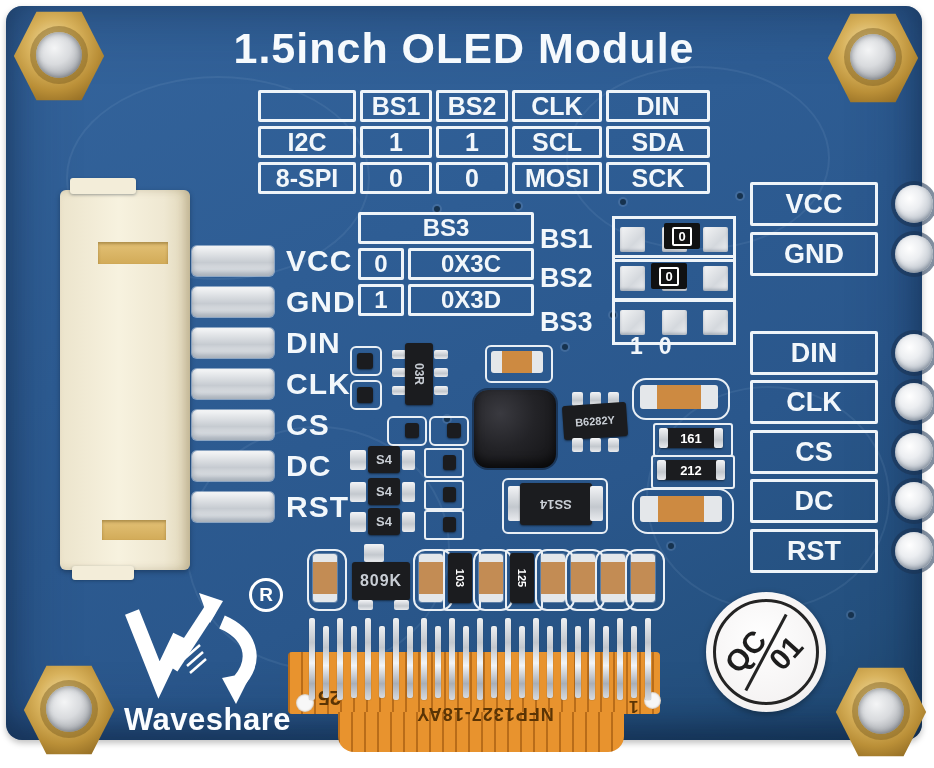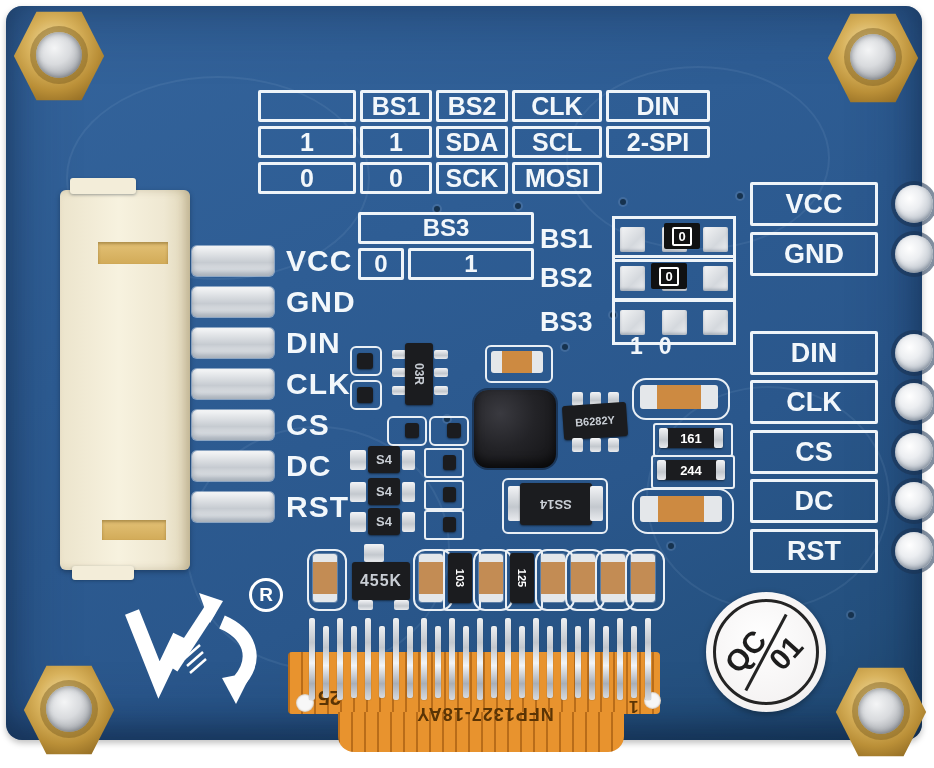--- a/index.html
+++ b/index.html
@@ -119,42 +119,46 @@
     <div class="via" style="left:614px;top:193px;"></div>
     <div class="via" style="left:428px;top:200px;"></div>
     <div class="via" style="left:346px;top:518px;"></div>
     <div class="via" style="left:438px;top:410px;"></div>
     <div class="via" style="left:604px;top:306px;"></div>
     <div class="via" style="left:731px;top:187px;"></div>
     <div class="via" style="left:842px;top:606px;"></div>
     <div class="via" style="left:556px;top:338px;"></div>
     <div class="via" style="left:662px;top:537px;"></div>
 
+    <div class="board-title">1.5inch OLED Module</div>
 
     <div class="tbl main-tbl">
       <div class="cell"></div>
       <div class="cell">BS1</div>
       <div class="cell">BS2</div>
       <div class="cell">CLK</div>
       <div class="cell">DIN</div>
+      <div class="cell">I2C</div>
       <div class="cell">1</div>
       <div class="cell">1</div>
+      <div class="cell">SCL</div>
       <div class="cell">SDA</div>
-      <div class="cell">SCL</div>
-      <div class="cell">2-SPI</div>
+      <div class="cell">8-SPI</div>
       <div class="cell">0</div>
       <div class="cell">0</div>
+      <div class="cell">MOSI</div>
       <div class="cell">SCK</div>
-      <div class="cell">MOSI</div>
     </div>
 
     <div class="tbl bs3-tbl">
       <div class="cell span2">BS3</div>
       <div class="cell">0</div>
+      <div class="cell">0X3C</div>
       <div class="cell">1</div>
+      <div class="cell">0X3D</div>
     </div>
 
     <div class="conn-body"></div>
     <div class="conn-tab" style="left:64px;top:172px;width:66px;height:16px;border-radius:3px;"></div>
     <div class="conn-tab" style="left:66px;top:560px;width:62px;height:14px;border-radius:3px;"></div>
     <div class="conn-slot" style="left:92px;top:236px;width:70px;height:22px;"></div>
     <div class="conn-slot" style="left:96px;top:514px;width:64px;height:20px;"></div>
 
     <div class="lrow" style="top:240px;">
         <span class="lpad"></span>
@@ -294,21 +298,21 @@
     <div class="cpill" style="left:647px;top:417px;width:76px;height:30px;border-radius:3px;"></div>
     <div class="chipblk" style="left:653px;top:422px;width:64px;height:20px;">
         <span class="silver" style="left:0;top:0;width:9px;height:20px;"></span>
         <span class="ctext" style="font-size:13px;color:#fff;">161</span>
         <span class="silver" style="right:0;top:0;width:9px;height:20px;"></span>
       </div>
 
     <div class="cpill" style="left:645px;top:449px;width:80px;height:30px;border-radius:3px;"></div>
     <div class="chipblk" style="left:651px;top:454px;width:68px;height:20px;">
         <span class="silver" style="left:0;top:0;width:9px;height:20px;"></span>
-        <span class="ctext" style="font-size:13px;color:#fff;">244</span>
+        <span class="ctext" style="font-size:13px;color:#fff;">212</span>
         <span class="silver" style="right:0;top:0;width:9px;height:20px;"></span>
       </div>
 
     <div class="cpill" style="left:626px;top:482px;width:98px;height:42px;border-radius:16px;"></div>
     <div class="hcap" style="left:634px;top:490px;width:82px;height:26px;"></div>
 
     <div class="cpill" style="left:496px;top:472px;width:102px;height:52px;"></div>
     <span class="silver" style="left:502px;top:480px;width:13px;height:35px;"></span>
     <div class="chipblk" style="left:514px;top:477px;width:72px;height:42px;">
         <span class="ctext" style="font-size:13px;transform:rotate(180deg);">SS14</span>
@@ -337,21 +341,21 @@
     <div class="chipblk" style="left:362px;top:502px;width:32px;height:27px;">
         <span class="ctext" style="font-size:13px;">S4</span>
       </div>
     <span class="silver" style="left:396px;top:506px;width:13px;height:20px;"></span>
     <div class="cpill" style="left:418px;top:504px;width:36px;height:26px;border-radius:3px;">
         <div class="chipblk" style="left:17px;top:5px;width:13px;height:15px;"></div>
       </div>
 
     <span class="silver" style="left:358px;top:538px;width:20px;height:18px;"></span>
     <div class="chipblk" style="left:346px;top:556px;width:58px;height:38px;">
-        <span class="ctext" style="font-size:16px;letter-spacing:1px;">455K</span>
+        <span class="ctext" style="font-size:16px;letter-spacing:1px;">809K</span>
       </div>
     <span class="silver" style="left:352px;top:594px;width:15px;height:10px;"></span>
     <span class="silver" style="left:388px;top:594px;width:15px;height:10px;"></span>
 
     <div class="cpill" style="left:301px;top:543px;width:36px;height:58px;border-radius:12px;"></div>
       <div class="vcap" style="left:307px;top:548px;width:24px;height:48px;"></div>
     <div class="cpill" style="left:407px;top:543px;width:36px;height:58px;border-radius:12px;"></div>
       <div class="vcap" style="left:413px;top:548px;width:24px;height:48px;"></div>
     <div class="cpill" style="left:437px;top:543px;width:34px;height:58px;border-radius:4px;"></div>
     <div class="chipblk" style="left:442px;top:547px;width:24px;height:50px;">
@@ -379,20 +383,21 @@
       <g stroke="#ffffff" stroke-width="2.5">
         <line x1="59" y1="70" x2="75" y2="56"></line>
         <line x1="62" y1="77" x2="78" y2="63"></line>
         <line x1="65" y1="84" x2="81" y2="70"></line>
         <line x1="68" y1="91" x2="84" y2="77"></line>
       </g>
       <path d="M100,40 C128,52 136,76 118,98" fill="none" stroke="#ffffff" stroke-width="14"></path>
       <polygon points="130,90 114,122 100,96" fill="#ffffff"></polygon>
     </svg>
     <div class="rmark">R</div>
+    <div class="wordmark">Waveshare</div>
 
   </div>
 
   <div class="fpc-band fpc-traces" style="left:288px;top:652px;width:372px;height:62px;border-radius:4px;z-index:2;"></div>
   <div class="fpc-band fpc-traces" style="left:338px;top:712px;width:286px;height:40px;border-radius:0 0 16px 16px;z-index:2;"></div>
   <div class="fpc-hole" style="left:296px;top:694px;width:18px;height:18px;z-index:3;"></div>
   <div class="fpc-hole" style="left:644px;top:692px;width:17px;height:17px;z-index:3;"></div>
   <div class="fpc-text" style="left:405px;top:703px;width:160px;text-align:center;font-size:18px;letter-spacing:1px;z-index:3;">NFP1327-18AY</div>
   <div class="fpc-text" style="left:318px;top:686px;font-size:21px;z-index:3;">25</div>
   <div class="fpc-text" style="left:629px;top:696px;font-size:17px;z-index:3;">1</div>

